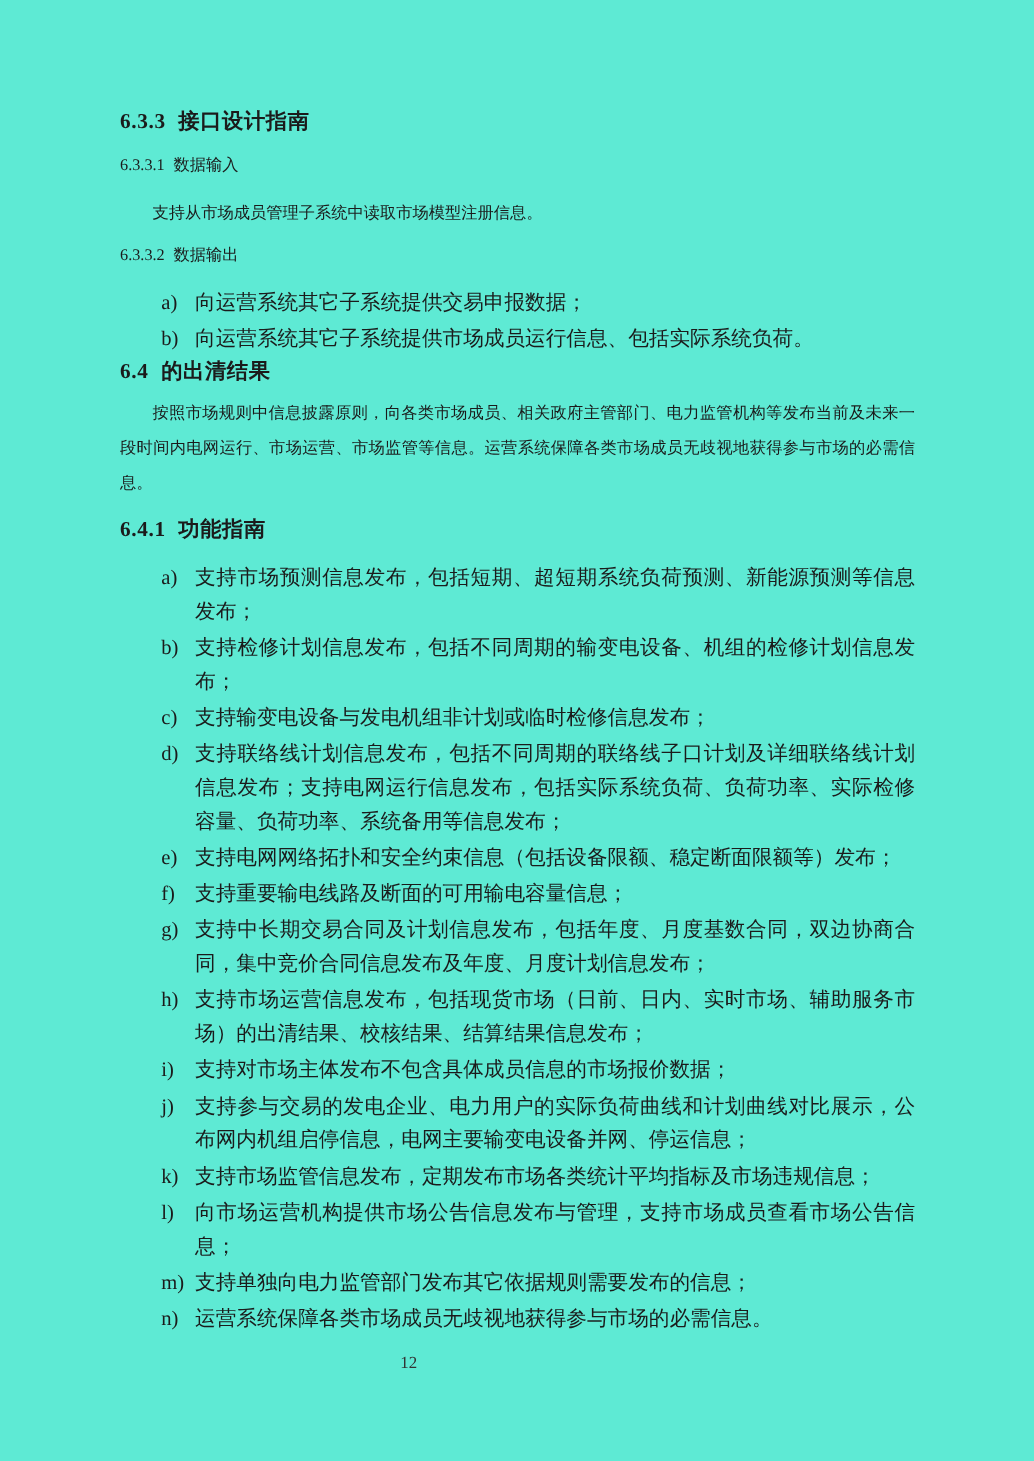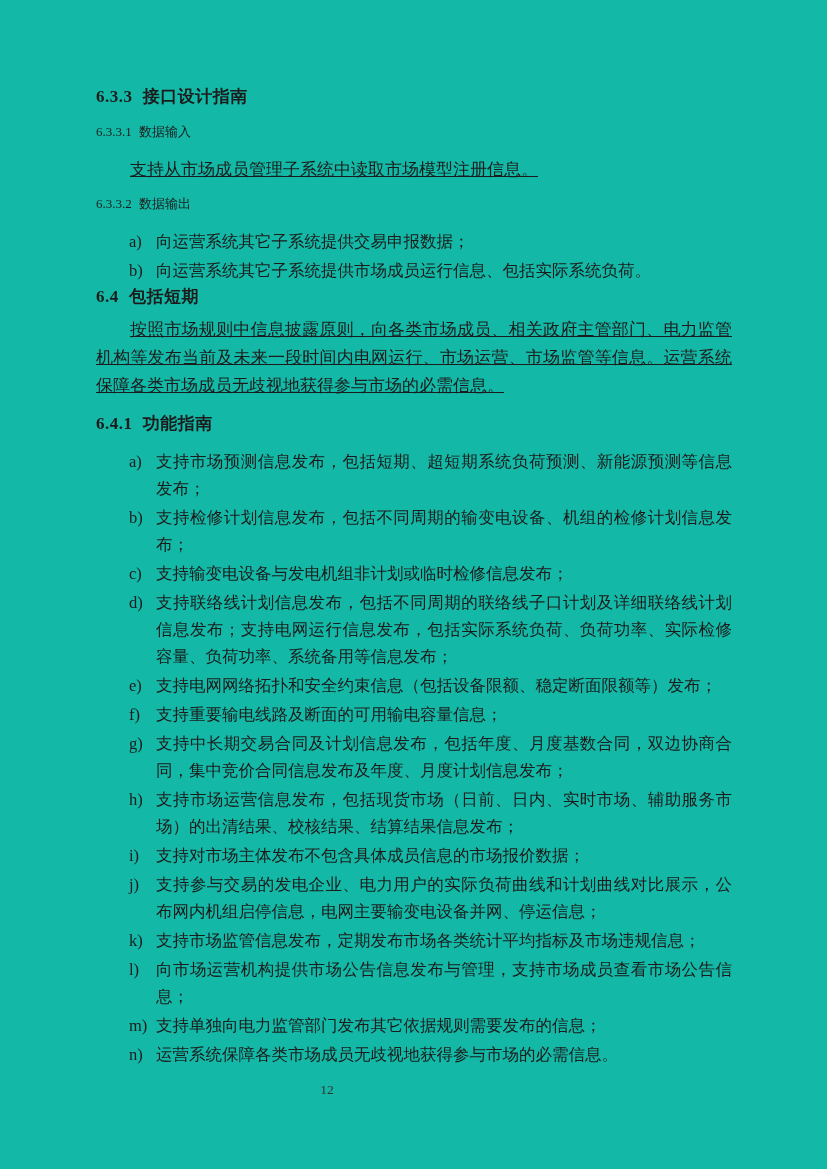--- a/index.html
+++ b/index.html
@@ -4,40 +4,39 @@
 <style>
   html, body { margin: 0; padding: 0; }
   body {
     width: 827px; height: 1169px;
     background: #ffffff;
     color: #1b1b1b;
     font-family: "Liberation Serif", "DejaVu Serif", serif;
     position: relative;
     overflow: hidden;
   }
-  .page { position: relative; width: 827px; height: 1169px; background: #14b8a6; }
+  .page { position: relative; width: 827px; height: 1169px; background: #5eead4; }
   .content { position: absolute; left: 96px; top: 86px; width: 636px; }
 
   .h-major {
     font-size: 17px; font-weight: 700; line-height: 22px;
     margin: 0 0 13px 0; letter-spacing: 0.5px;
   }
   .h-major .num { margin-right: 0.6em; }
 
   .h-sub {
     font-size: 13px; font-weight: 400; line-height: 22px;
     margin: 0 0 13px 0;
   }
   .h-sub .num { margin-right: 0.55em; }
 
   .para {
-    font-size: 17px; line-height: 28px;
+    font-size: 13px; line-height: 28px;
     text-align: justify; text-indent: 2em;
     margin: 8px 0 9px 0;
-    text-decoration: underline;
   }
   .para.after-gap { margin-bottom: 13px; }
 
   .ltr-list { margin: 0 0 2px 0; padding: 0; }
   .li {
     display: flex; align-items: flex-start;
     font-size: 16.5px; line-height: 27px;
     margin: 0 0 2px 0;
   }
   .li .lbl { flex: none; width: 27px; margin-left: 33px; }
@@ -70,21 +69,21 @@
       <div class="li">
           <span class="lbl">a)</span>
           <span class="txt">向运营系统其它子系统提供交易申报数据；</span>
         </div>
       <div class="li">
           <span class="lbl">b)</span>
           <span class="txt">向运营系统其它子系统提供市场成员运行信息、包括实际系统负荷。</span>
         </div>
     </div>
 
-    <h2 class="h-major h64-tight"><span class="num">6.4</span><span class="ttl">包括短期</span></h2>
+    <h2 class="h-major h64-tight"><span class="num">6.4</span><span class="ttl">的出清结果</span></h2>
 
     <p class="para after-gap">按照市场规则中信息披露原则，向各类市场成员、相关政府主管部门、电力监管机构等发布当前及未来一段时间内电网运行、市场运营、市场监管等信息。运营系统保障各类市场成员无歧视地获得参与市场的必需信息。</p>
 
     <h2 class="h-major"><span class="num">6.4.1</span><span class="ttl">功能指南</span></h2>
 
     <div class="ltr-list">
       <div class="li">
           <span class="lbl">a)</span>
           <span class="txt">支持市场预测信息发布，包括短期、超短期系统负荷预测、新能源预测等信息发布；</span>
         </div>

